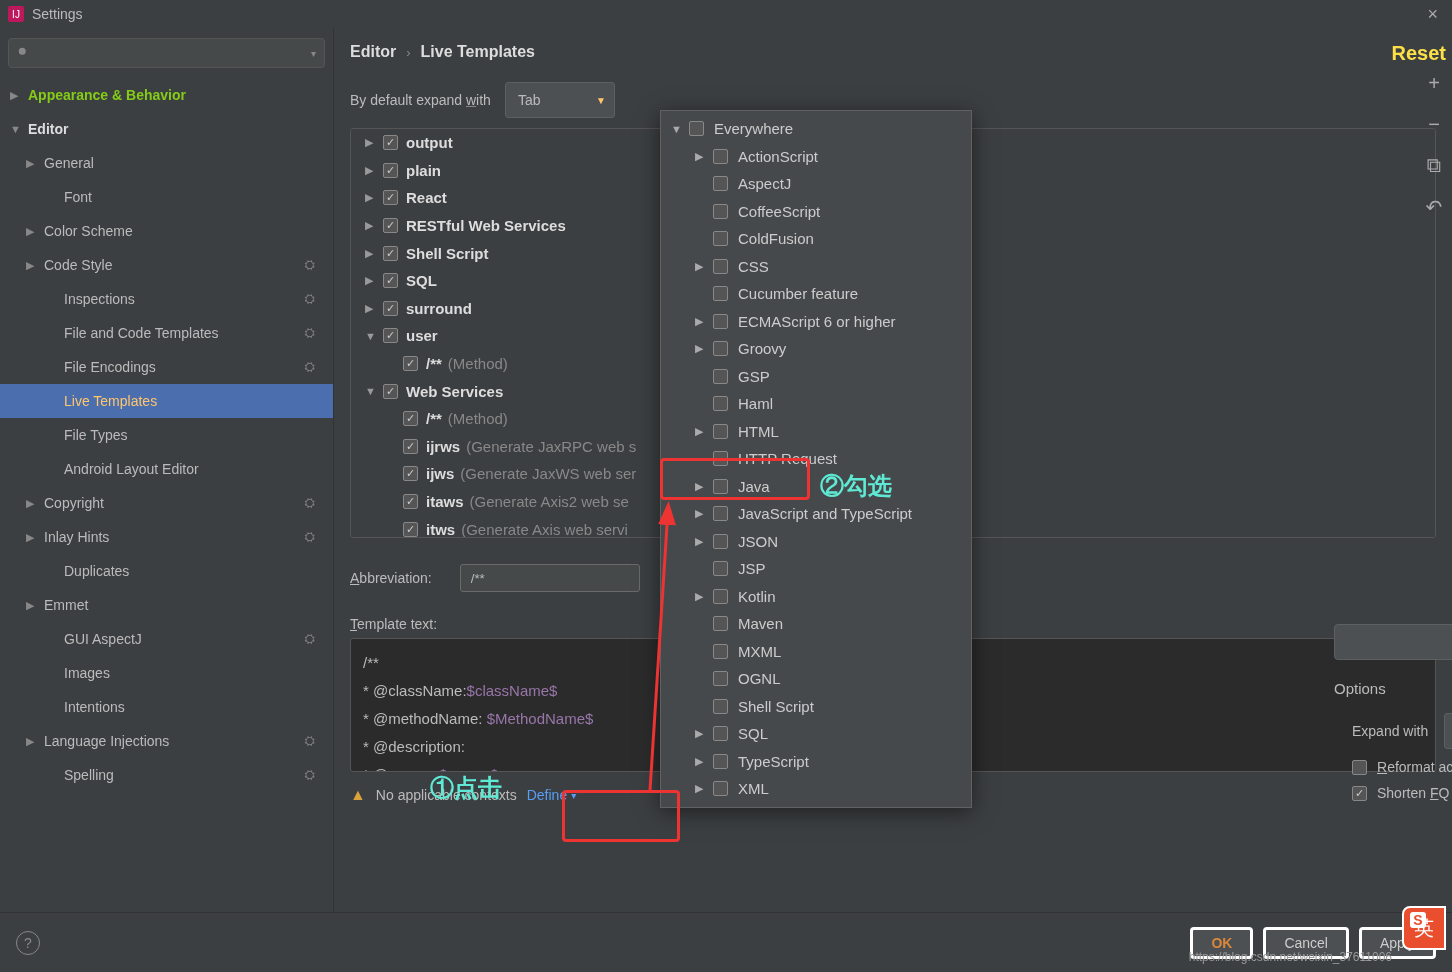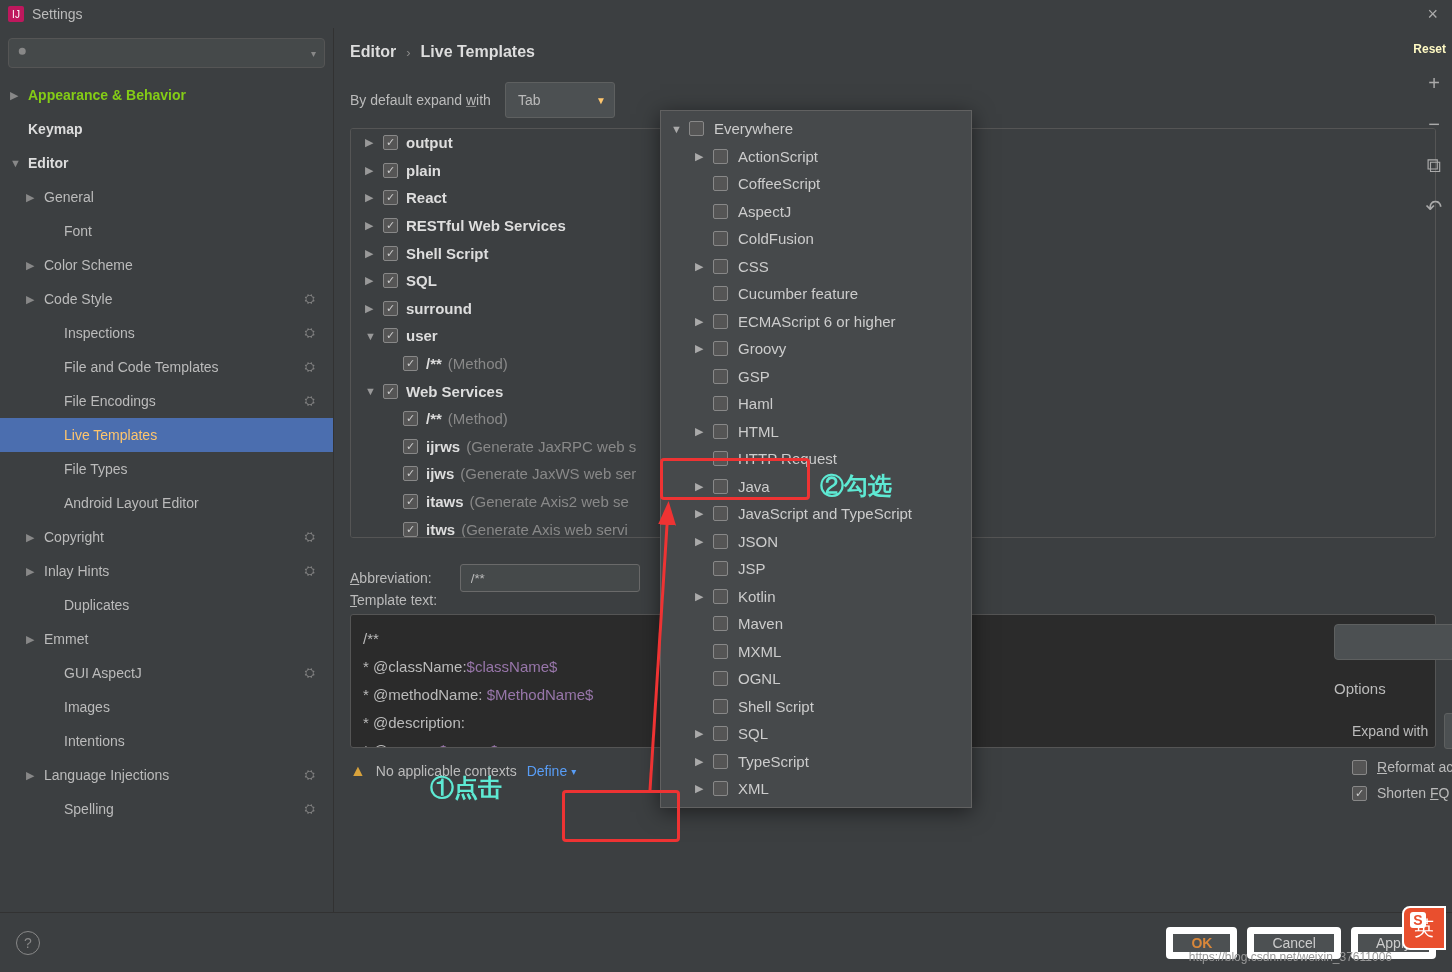--- a/index.html
+++ b/index.html
@@ -18,38 +18,38 @@
 .tree-item.sel .lbl { color:#ffc66d; }
 .tree-item .chev { width:14px; display:inline-block; color:#888; font-size:11px; }
 .tree-item .lbl { margin-left:4px; }
 .tree-item.lvl1 { padding-left:26px; }
 .tree-item.lvl2 { padding-left:46px; }
 .tree-item .cog { position:absolute; right:18px; color:#7f7f7f; font-size:13px; }
 .content { flex:1; background:#3c3f41; position:relative; padding:0 16px; }
 .crumb { height:48px; display:flex; align-items:center; font-size:16px; }
 .crumb b { color:#ddd; font-weight:600; }
 .crumb .sep { margin:0 10px; color:#888; font-size:13px; }
-.reset { position:absolute; right:6px; top:14px; color:#fef9c3; font-weight:600; font-size:12px; }
+.reset { position:absolute; right:6px; top:14px; color:#fde047; font-weight:600; font-size:20px; }
 .expand-row { display:flex; align-items:center; margin-top:6px; margin-bottom:10px; }
 .expand-row .u { text-decoration:underline; text-decoration-color:#888; }
 .select { margin-left:14px; background:#4c5052; border:1px solid #5e6060; border-radius:3px; height:36px; display:flex; align-items:center; padding:0 30px 0 12px; position:relative; min-width:110px; }
 .select .arrow { position:absolute; right:8px; color:#ffc66d; font-size:10px; }
 .template-tree { border:1px solid #555; background:#3c3f41; border-radius:3px; height:410px; overflow-y:auto; position:relative; }
 .tt-row { display:flex; align-items:center; height:27.6px; padding-left:14px; font-size:15px; }
 .tt-row .chev { width:14px; font-size:11px; color:#999; }
 .tt-row .cb { width:15px; height:15px; border:1px solid #888; border-radius:2px; margin:0 8px 0 4px; display:inline-flex; align-items:center; justify-content:center; font-size:11px; color:#ccc; background:#555; }
 .tt-row .cb.on::before { content:"✓"; }
 .tt-row b { color:#ddd; font-weight:600; }
 .tt-row .desc { color:#888; margin-left:6px; }
 .tt-row.d1 { padding-left:14px; }
 .tt-row.d2 { padding-left:34px; }
 .abbr-row { display:flex; align-items:center; margin-top:26px; gap:28px; }
 .abbr-row label .u { text-decoration:underline; }
 .abbr-row input { background:#45494a; border:1px solid #6a6a6a; border-radius:3px; height:28px; color:#bbb; padding:0 10px; flex:1; min-width:0; }
-.template-label { margin-top:0; }
+.template-label { margin-top:24px; }
 .code-box { margin-top:6px; background:#2b2b2b; border:1px solid #555; border-radius:3px; padding:10px 12px; font-family:Consolas,monospace; font-size:15px; line-height:28px; height:134px; overflow:hidden; }
 .code-box .var { color:#9876aa; }
 .warn-row { display:flex; align-items:center; margin-top:14px; gap:10px; }
 .warn-row .ico { color:#d9a33c; font-size:16px; }
 .define { color:#589df6; display:flex; align-items:center; gap:4px; cursor:pointer; }
 .right-rail { position:absolute; right:0; top:44px; width:36px; display:flex; flex-direction:column; align-items:center; gap:18px; color:#aaa; font-size:20px; }
 .right-rail span { cursor:pointer; }
 .popup { position:absolute; left:660px; top:110px; width:312px; background:#46494b; border:1px solid #616161; box-shadow:0 4px 20px rgba(0,0,0,.5); z-index:10; padding:4px 0; }
 .popup .row { display:flex; align-items:center; height:27.5px; padding-left:10px; font-size:15px; color:#ccc; }
 .popup .row .chev { width:14px; font-size:11px; color:#aaa; }
@@ -58,21 +58,21 @@
 .popup .row.d1 { padding-left:34px; }
 .options-panel { position:absolute; left:1000px; top:596px; width:320px; }
 .edit-vars { border:1px solid #5e6060; background:#4c5052; border-radius:4px; height:36px; display:flex; align-items:center; justify-content:center; color:#ccc; margin-bottom:20px; }
 .opts-title { color:#bbb; margin-bottom:16px; font-size:15px; }
 .opt-row { display:flex; align-items:center; gap:10px; margin-bottom:10px; padding-left:18px; }
 .opt-row .cb { width:15px; height:15px; border:1px solid #888; border-radius:2px; background:#555; display:inline-flex; align-items:center; justify-content:center; font-size:11px; color:#ccc; }
 .opt-row .cb.on::before { content:"✓"; }
 .footer { position:absolute; bottom:0; left:0; right:0; height:60px; border-top:1px solid #323232; display:flex; align-items:center; padding:0 16px; gap:10px; background:#3c3f41; }
 .footer .help { width:24px; height:24px; border:1.5px solid #888; border-radius:50%; display:flex; align-items:center; justify-content:center; color:#888; }
 .footer .spacer { flex:1; }
-.footer .btn { height:32px; padding:0 18px; border:7px solid #ffffff; background:#4c5052; border-radius:4px; color:#ccc; display:flex; align-items:center; }
+.footer .btn { height:32px; padding:0 18px; border:3px solid #ffffff; background:#4c5052; border-radius:4px; color:#ccc; display:flex; align-items:center; }
 .footer .btn.primary { color:#d9873a; font-weight:600; }
 .status-url { position:absolute; right:60px; bottom:8px; font-size:12px; color:#999; z-index:3; }
 .ime-badge { position:absolute; right:6px; bottom:22px; width:44px; height:44px; background:#e94f2e; border-radius:8px 0 0 8px; color:#fff; display:flex; align-items:center; justify-content:center; font-size:20px; z-index:5; border:2px solid #fff; }
 .ime-badge .s { position:absolute; left:6px; top:4px; font-size:14px; font-weight:bold; background:#fff; color:#e94f2e; width:16px; height:16px; border-radius:3px; display:flex; align-items:center; justify-content:center; }
 
 .anno-box { position:absolute; border:3px solid #e33; border-radius:4px; z-index:20; pointer-events:none; }
 .anno-text { position:absolute; color:#5eead4; font-size:24px; font-weight:600; z-index:21; pointer-events:none; font-family:"Microsoft YaHei",sans-serif; }
 .anno-arrow { position:absolute; z-index:20; pointer-events:none; }
 </style>
 </head>
@@ -89,24 +89,20 @@
     <div class="search-box">
       <svg viewBox="0 0 16 16">
           <path d="M6 2a4 4 0 104 4 4 4 0 00-4-4zm8 12l-4-4"></path>
         </svg>
       <span style="margin-left:auto;color:#888;font-size:10px;">▾</span>
     </div>
     <div class="tree" id="side-tree">
         <div class="tree-item lvl0">
           <span class="chev">▶</span>
           <span class="lbl" style="font-weight:600;color:#84cc16;">Appearance &amp; Behavior</span>
-        </div>
-        <div class="tree-item lvl0">
-          <span class="chev"></span>
-          <span class="lbl" style="font-weight:600;color:#ddd;">Keymap</span>
         </div>
         <div class="tree-item lvl0">
           <span class="chev">▼</span>
           <span class="lbl" style="font-weight:600;color:#ddd;">Editor</span>
         </div>
         <div class="tree-item lvl1">
           <span class="chev">▶</span>
           <span class="lbl">General</span>
         </div>
         <div class="tree-item lvl2">
@@ -352,26 +348,26 @@
       <span>Everywhere</span>
     </div>
     <div class="row d1">
       <span class="chev ">▶</span>
       <span class="cb"></span>
       <span>ActionScript</span>
     </div>
     <div class="row d1">
       <span class="chev none">▶</span>
       <span class="cb"></span>
+      <span>AspectJ</span>
+    </div>
+    <div class="row d1">
+      <span class="chev none">▶</span>
+      <span class="cb"></span>
       <span>CoffeeScript</span>
-    </div>
-    <div class="row d1">
-      <span class="chev none">▶</span>
-      <span class="cb"></span>
-      <span>AspectJ</span>
     </div>
     <div class="row d1">
       <span class="chev none">▶</span>
       <span class="cb"></span>
       <span>ColdFusion</span>
     </div>
     <div class="row d1">
       <span class="chev ">▶</span>
       <span class="cb"></span>
       <span>CSS</span>

